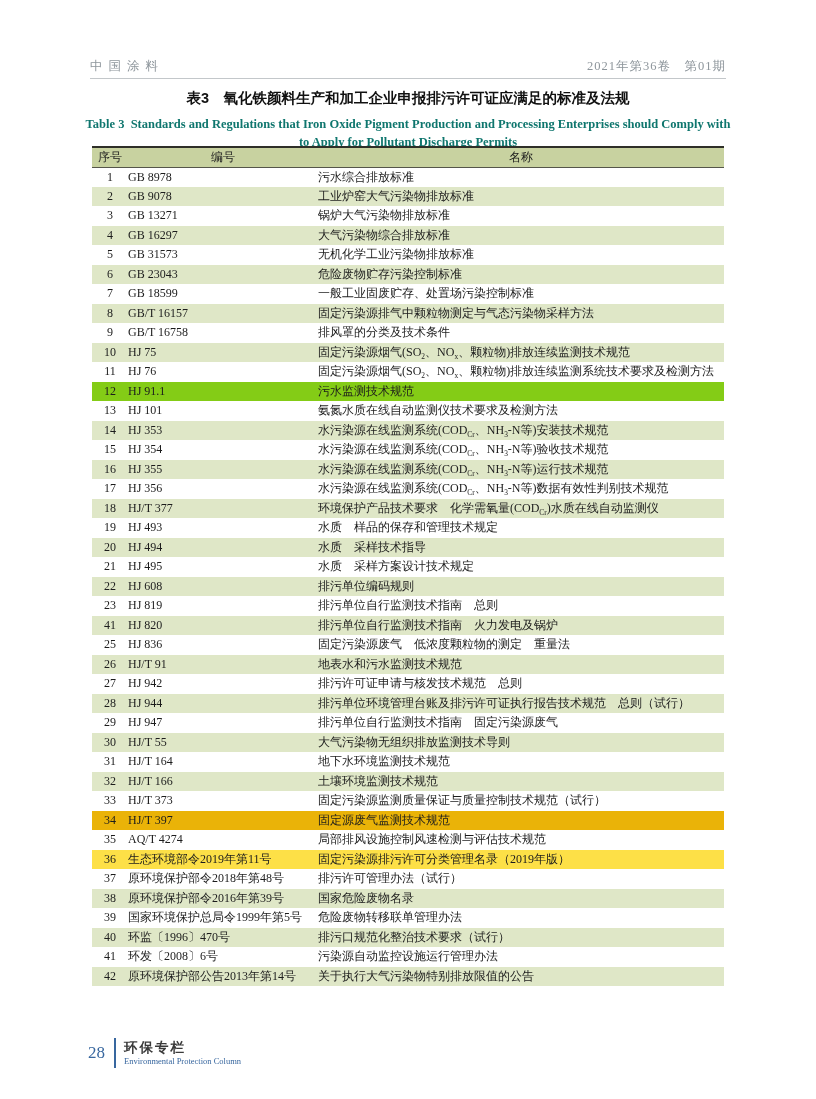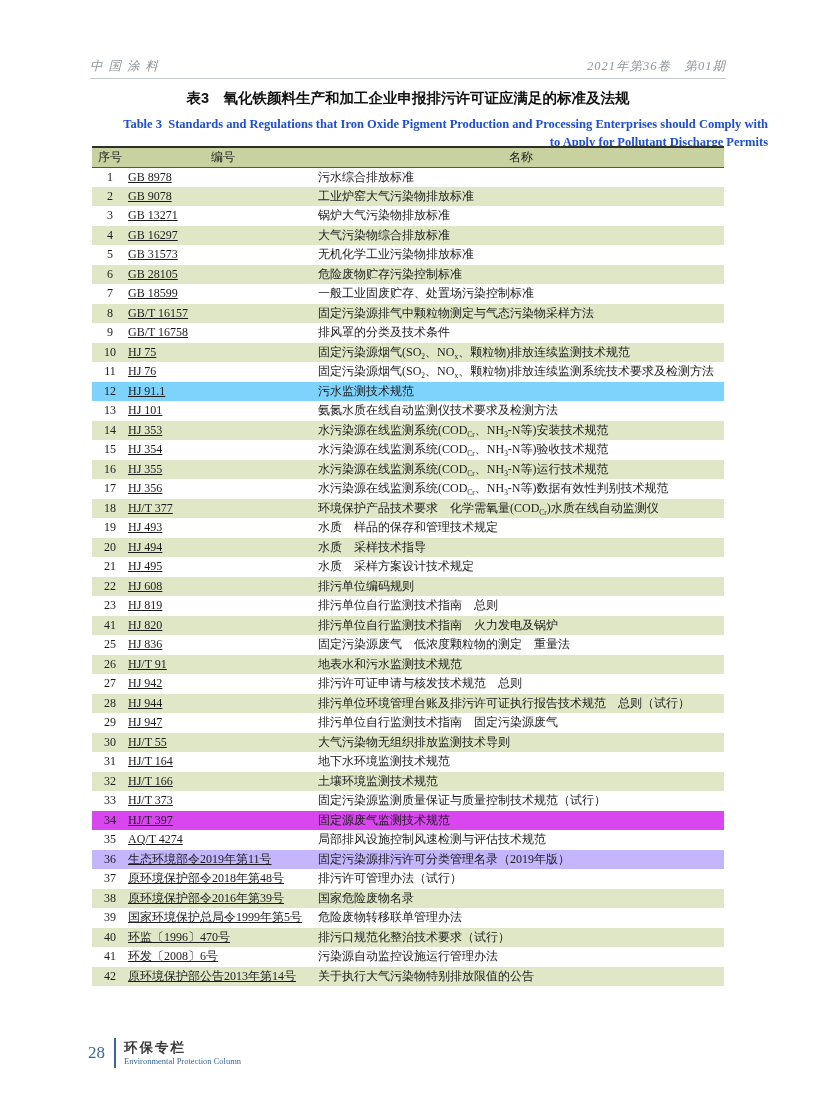--- a/index.html
+++ b/index.html
@@ -10,34 +10,33 @@
     font-family:"Liberation Serif","DejaVu Serif",serif;
     color:#1c1c1c;
     overflow:hidden;
   }
   
   .page-header{
     position:absolute;left:90px;right:90px;top:52px;height:23px;
     border-bottom:1px solid #c3c7ca;
     display:flex;justify-content:space-between;align-items:flex-end;
     padding-bottom:3px;
-    color:#8d959b;font-size:12.5px;font-style:italic;
+    color:#8d959b;font-size:12.5px;
   }
   .journal-name{letter-spacing:6px;}
   .issue-info{letter-spacing:1px;}
   
   .titles{position:absolute;top:89px;left:48px;right:48px;text-align:center;}
   .zh-title{
     font-family:"Liberation Sans","DejaVu Sans",sans-serif;
     font-weight:bold;font-size:14.5px;color:#111;margin-bottom:7px;
   }
   .en-title{
-    font-weight:bold;font-size:12.5px;line-height:18px;color:#1d4ed8;
+    font-weight:bold;font-size:12.5px;line-height:18px;color:#0f766e;
     white-space:pre-wrap;
-    text-align:right;
   }
   
   table.std-table{
     position:absolute;left:92px;top:146px;width:632px;
     border-collapse:collapse;table-layout:fixed;
     font-size:12px;
   }
   table.std-table col.c1{width:36px;}
   table.std-table col.c2{width:190px;}
   table.std-table thead tr{
@@ -46,21 +45,21 @@
     border-bottom:1px solid #55564a;
   }
   table.std-table thead td{
     text-align:center;vertical-align:middle;padding:0;
   }
   table.std-table tbody tr{height:19.5px;}
   table.std-table td{
     padding:0;vertical-align:middle;white-space:nowrap;overflow:visible;
   }
   td.c-no{text-align:center;}
-  td.c-code{text-align:left;padding-left:2px;text-decoration:underline;}
+  td.c-code{text-align:left;padding-left:2px;}
   td.c-name{text-align:left;}
   sub{font-size:0.62em;}
   
   .page-footer{
     position:absolute;left:88px;top:1036px;height:34px;
     display:flex;align-items:center;
   }
   .page-number{font-size:17px;margin-right:9px;}
   .footer-divider{width:2px;height:30px;margin-right:8px;}
   .footer-col-zh{
@@ -119,21 +118,21 @@
           <td class="c-code">GB 16297</td>
           <td class="c-name">大气污染物综合排放标准</td>
         </tr>
         <tr>
           <td class="c-no">5</td>
           <td class="c-code">GB 31573</td>
           <td class="c-name">无机化学工业污染物排放标准</td>
         </tr>
         <tr style="background: rgb(223, 231, 199);">
           <td class="c-no">6</td>
-          <td class="c-code">GB 28105</td>
+          <td class="c-code">GB 23043</td>
           <td class="c-name">危险废物贮存污染控制标准</td>
         </tr>
         <tr>
           <td class="c-no">7</td>
           <td class="c-code">GB 18599</td>
           <td class="c-name">一般工业固废贮存、处置场污染控制标准</td>
         </tr>
         <tr style="background: rgb(223, 231, 199);">
           <td class="c-no">8</td>
           <td class="c-code">GB/T 16157</td>
@@ -147,21 +146,21 @@
         <tr style="background: rgb(223, 231, 199);">
           <td class="c-no">10</td>
           <td class="c-code">HJ 75</td>
           <td class="c-name">固定污染源烟气(SO<sub>2</sub>、NO<sub>x</sub>、颗粒物)排放连续监测技术规范</td>
         </tr>
         <tr>
           <td class="c-no">11</td>
           <td class="c-code">HJ 76</td>
           <td class="c-name">固定污染源烟气(SO<sub>2</sub>、NO<sub>x</sub>、颗粒物)排放连续监测系统技术要求及检测方法</td>
         </tr>
-        <tr style="background: #7dd3fc;">
+        <tr style="background: #84cc16;">
           <td class="c-no">12</td>
           <td class="c-code">HJ 91.1</td>
           <td class="c-name">污水监测技术规范</td>
         </tr>
         <tr>
           <td class="c-no">13</td>
           <td class="c-code">HJ 101</td>
           <td class="c-name">氨氮水质在线自动监测仪技术要求及检测方法</td>
         </tr>
         <tr style="background: rgb(223, 231, 199);">
@@ -257,31 +256,31 @@
         <tr style="background: rgb(223, 231, 199);">
           <td class="c-no">32</td>
           <td class="c-code">HJ/T 166</td>
           <td class="c-name">土壤环境监测技术规范</td>
         </tr>
         <tr>
           <td class="c-no">33</td>
           <td class="c-code">HJ/T 373</td>
           <td class="c-name">固定污染源监测质量保证与质量控制技术规范（试行）</td>
         </tr>
-        <tr style="background: #d946ef; margin-top: 40px;">
+        <tr style="background: #eab308; margin-top: 40px;">
           <td class="c-no">34</td>
           <td class="c-code">HJ/T 397</td>
           <td class="c-name">固定源废气监测技术规范</td>
         </tr>
         <tr>
           <td class="c-no">35</td>
           <td class="c-code">AQ/T 4274</td>
           <td class="c-name">局部排风设施控制风速检测与评估技术规范</td>
         </tr>
-        <tr style="background: #c4b5fd; padding-left: 44px;">
+        <tr style="background: #fde047; padding-left: 44px;">
           <td class="c-no">36</td>
           <td class="c-code">生态环境部令2019年第11号</td>
           <td class="c-name">固定污染源排污许可分类管理名录（2019年版）</td>
         </tr>
         <tr>
           <td class="c-no">37</td>
           <td class="c-code">原环境保护部令2018年第48号</td>
           <td class="c-name">排污许可管理办法（试行）</td>
         </tr>
         <tr style="background: rgb(223, 231, 199);">

